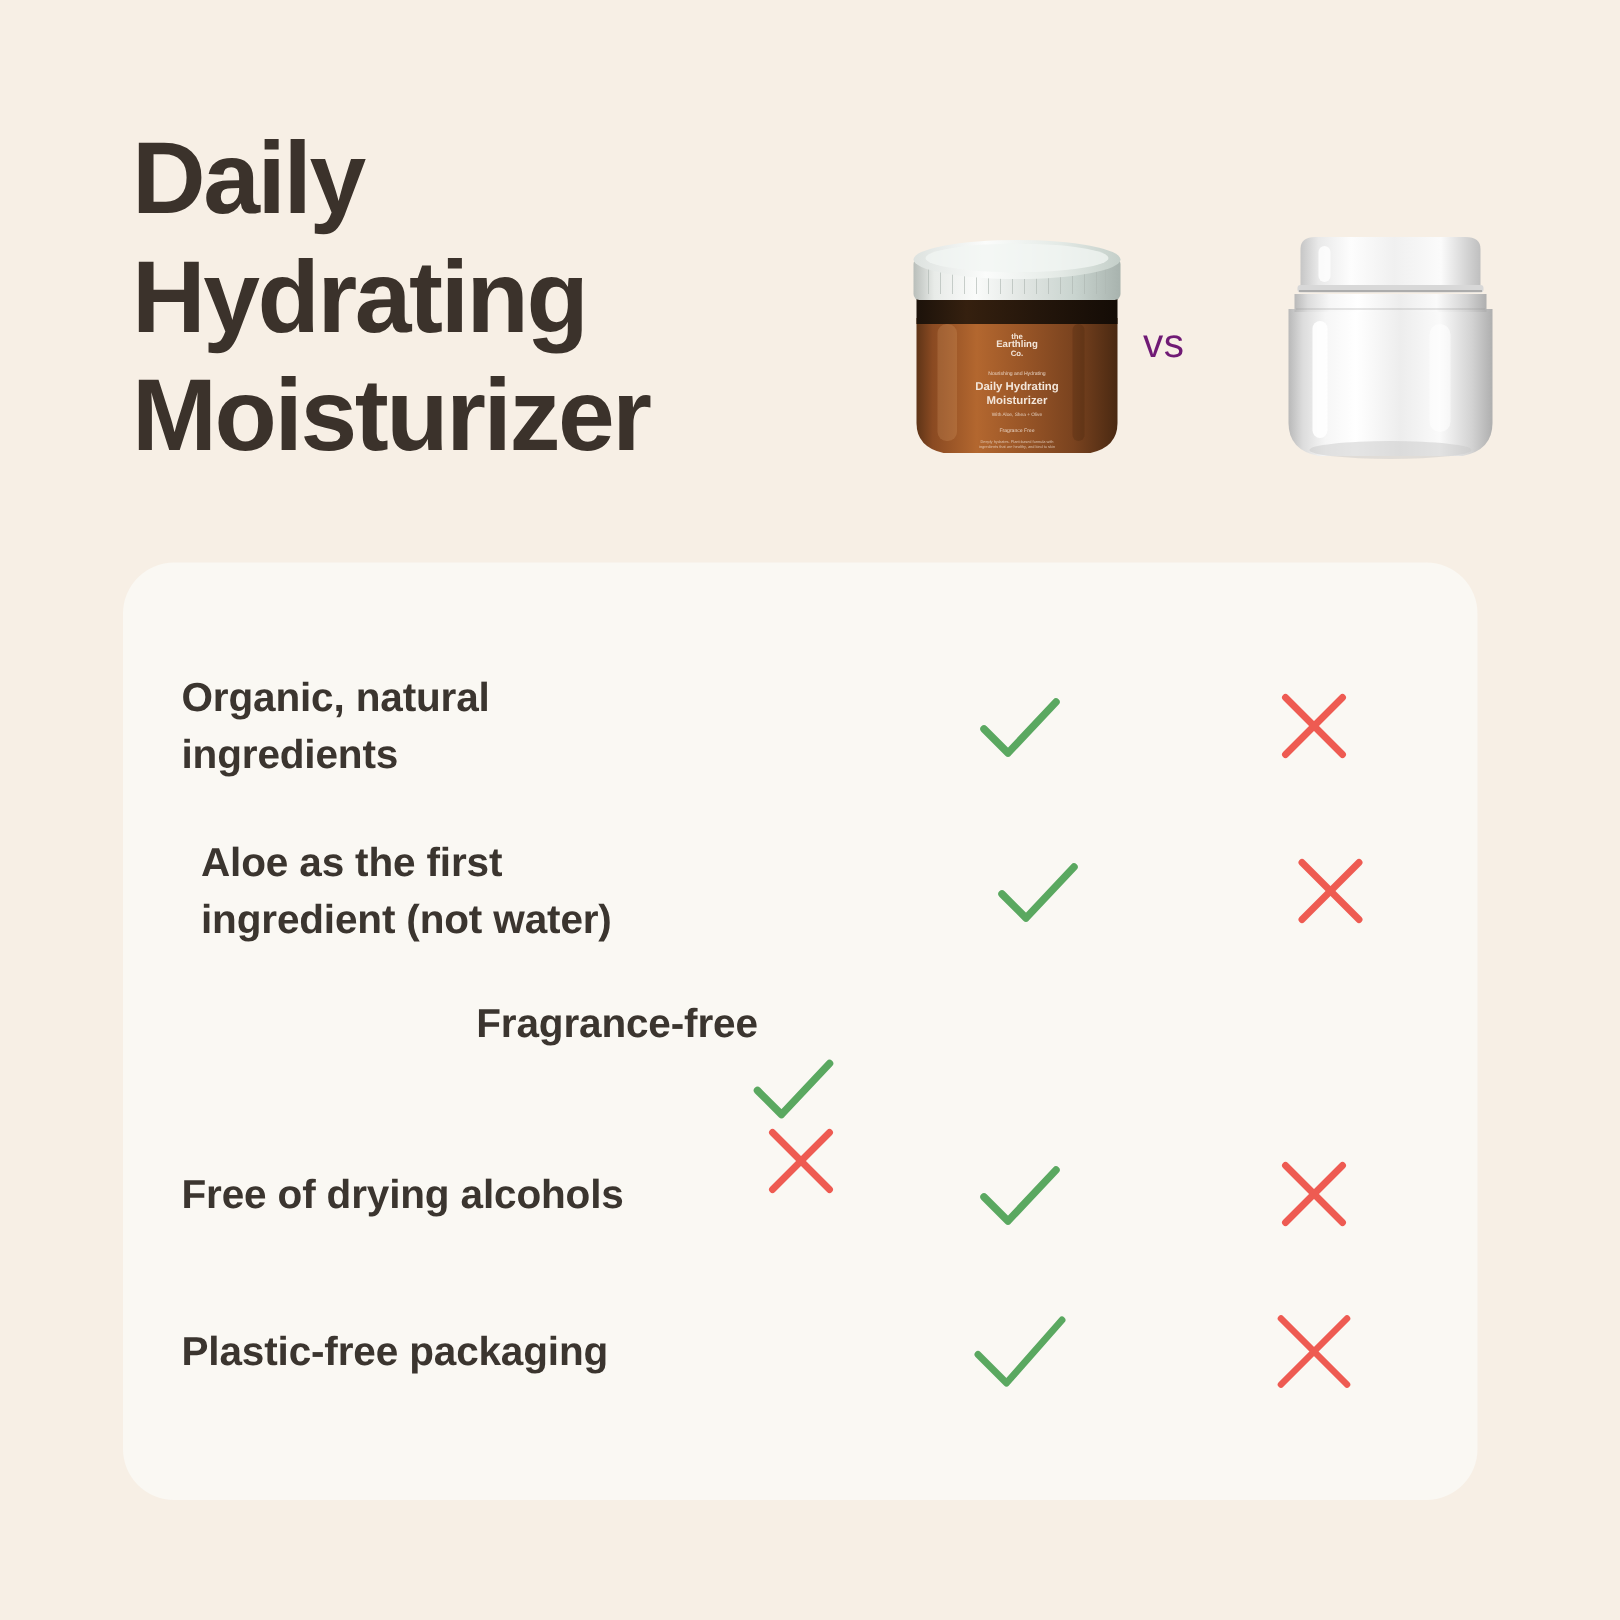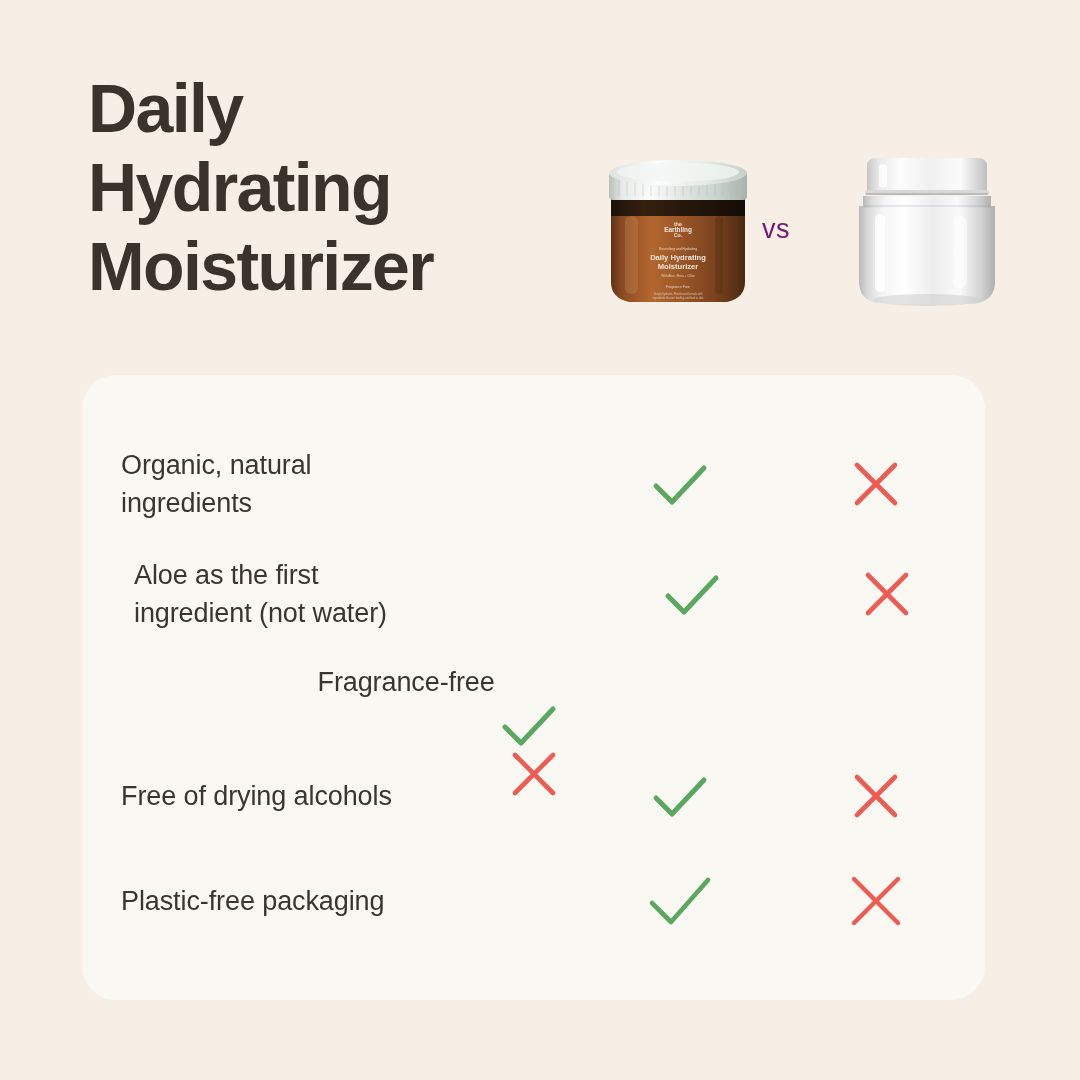--- a/index.html
+++ b/index.html
@@ -11,21 +11,21 @@
     overflow:hidden;
   }
 
   #root { position:relative; width:1080px; height:1080px; }
 
   
   .header { position:absolute; left:0; top:0; width:1080px; height:375px; }
 
   .title {
     position:absolute;
-    left:88px; top:69px;
+    left:88px; top:80px;
     width:470px;
     font-size:68px;
     font-weight:700;
     line-height:1.16;
     letter-spacing:-1.6px;
     color:#3B322B;
     white-space:pre-line;
   }
 
   
@@ -64,20 +64,21 @@
   }
 
   .row-label {
     width:510px;
     padding-left:39px;
     font-size:27px;
     line-height:1.42;
     color:#3B352F;
     letter-spacing:-0.1px;
     white-space:pre-line;
+    font-weight:bold;
   }
 
   .cell { width:196px; display:flex; align-items:center; justify-content:center; }
   .cell.ours { margin-left:-10px; }
 
   
   .row-0 { top:  63px; height:92px; }
   .row-1 { top: 173px; height:92px;padding-left:13px; }
   .row-2 { top: 288px; height:56px;flex-direction:column; }
   .row-3 { top: 393px; height:56px; }

